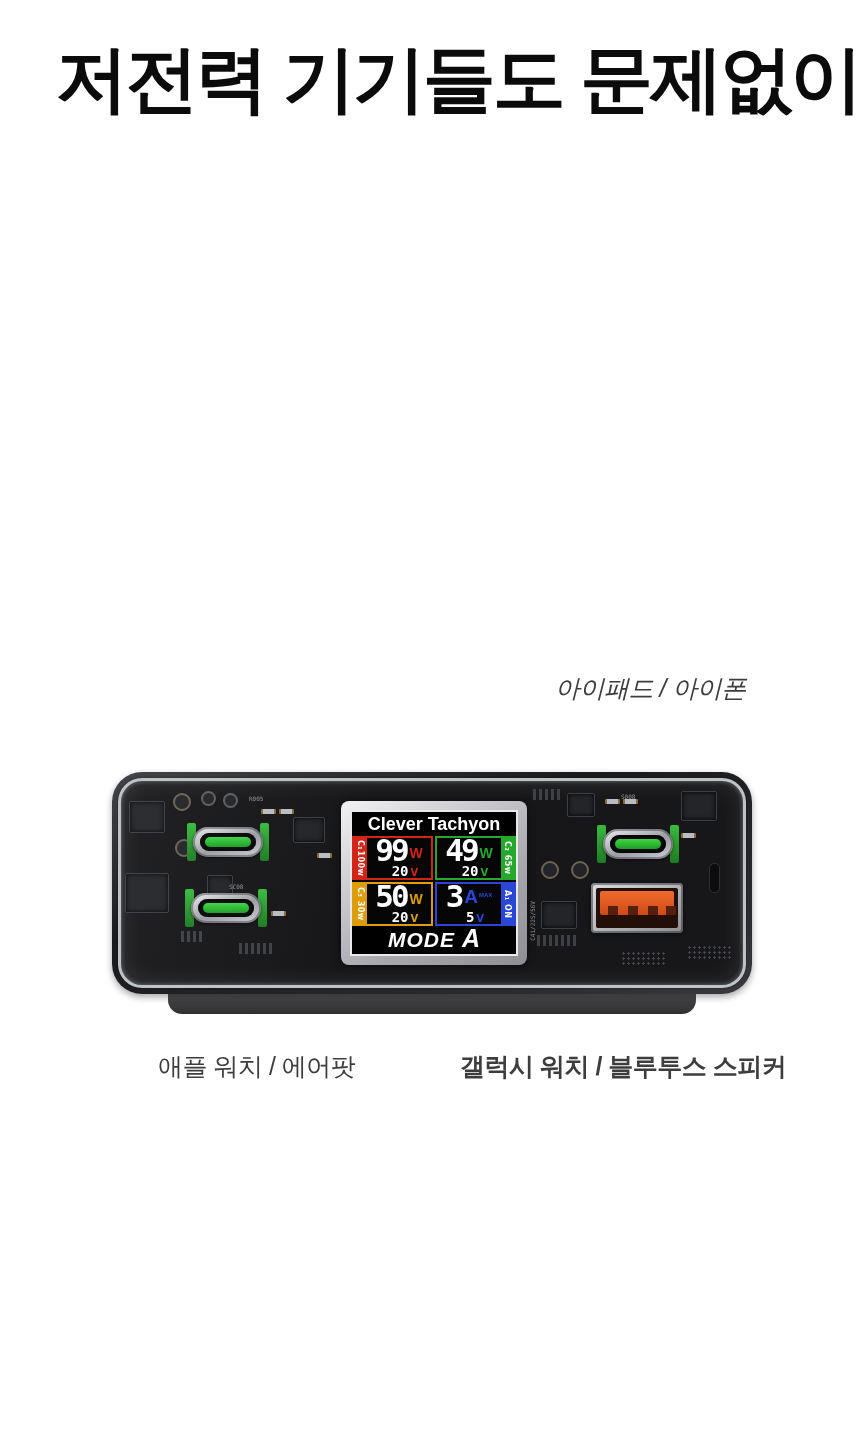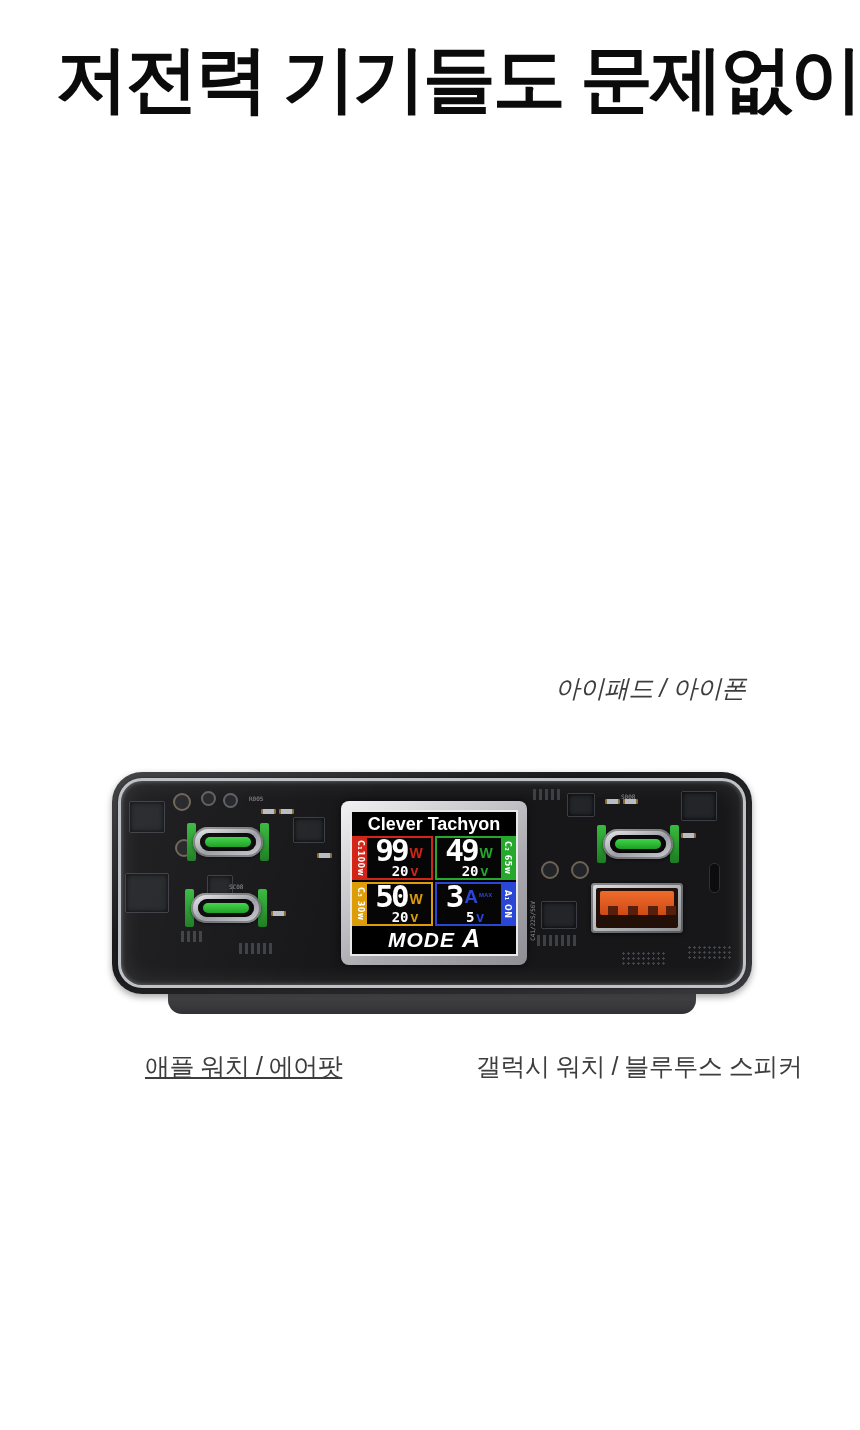--- a/index.html
+++ b/index.html
@@ -8,22 +8,22 @@
 
   
   .headline{position:absolute;left:0;top:38px;width:860px;text-align:right;}
   .headline-line1{font-size:73px;line-height:1.12;font-weight:900;color:#0b0b0b;letter-spacing:-3px;}
   .headline-line2{font-size:65px;line-height:1.05;font-weight:900;color:#1b7ce9;letter-spacing:-2px;margin-top:4px;}
 
   
   .dev-label{position:absolute;font-size:25px;font-weight:500;color:#3d3d3d;letter-spacing:-0.5px;white-space:nowrap;}
   .label-tl{left:115px;top:672px;}
   .label-tr{left:555px;top:672px;font-style:italic;}
-  .label-bl{left:145px;top:1050px;text-decoration:underline;}
-  .label-br{left:476px;top:1050px;}
+  .label-bl{left:158px;top:1050px;}
+  .label-br{left:460px;top:1050px;font-weight:bold;}
 
   
   .device{position:absolute;left:112px;top:772px;width:640px;height:246px;}
   .dev-base{position:absolute;left:56px;top:212px;width:528px;height:30px;
             background:linear-gradient(#6a6a6e,#3e3e41 60%,#313134);
             border-radius:4px 4px 14px 14px;}
   .base-notch{position:absolute;top:5px;height:5px;background:#27272a;border-radius:3px;}
   .dev-face{position:absolute;left:0;top:0;width:640px;height:222px;border-radius:30px;
             background:linear-gradient(160deg,#454549,#1a1a1d 38%,#2b2b2f 80%,#3a3a3e);
             box-shadow:0 3px 7px rgba(0,0,0,.35);}

